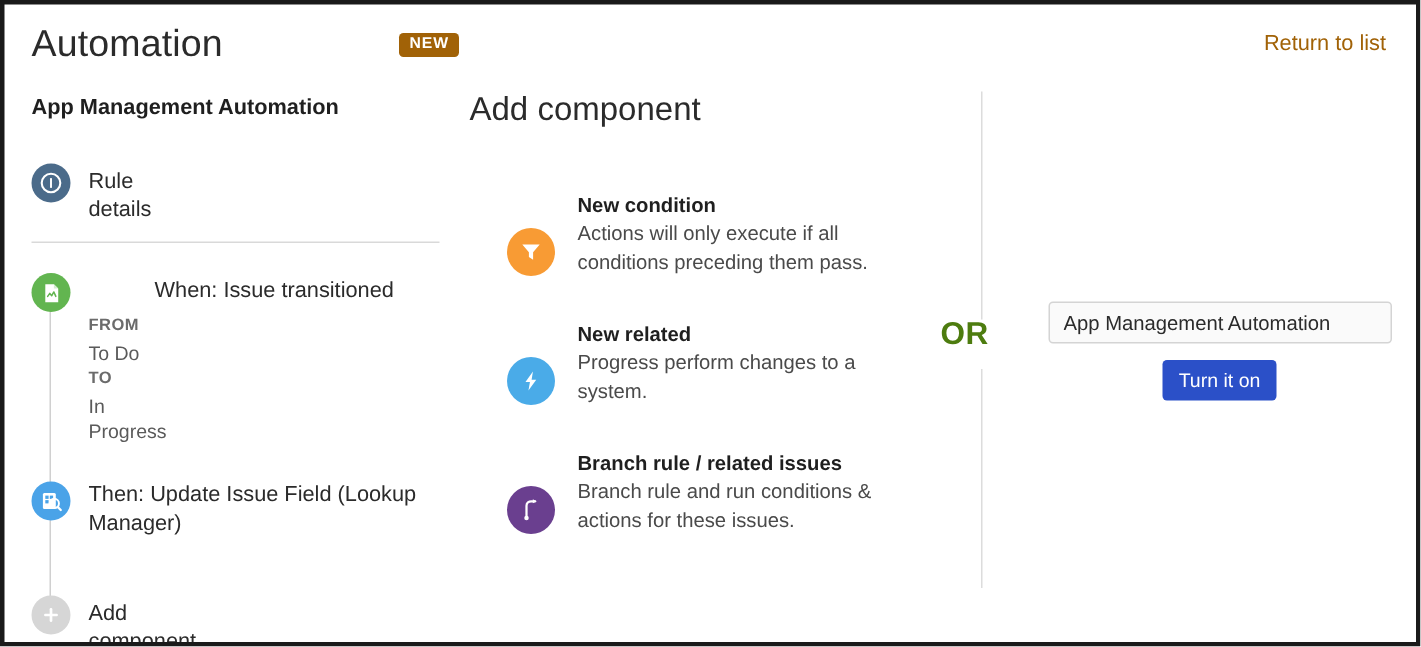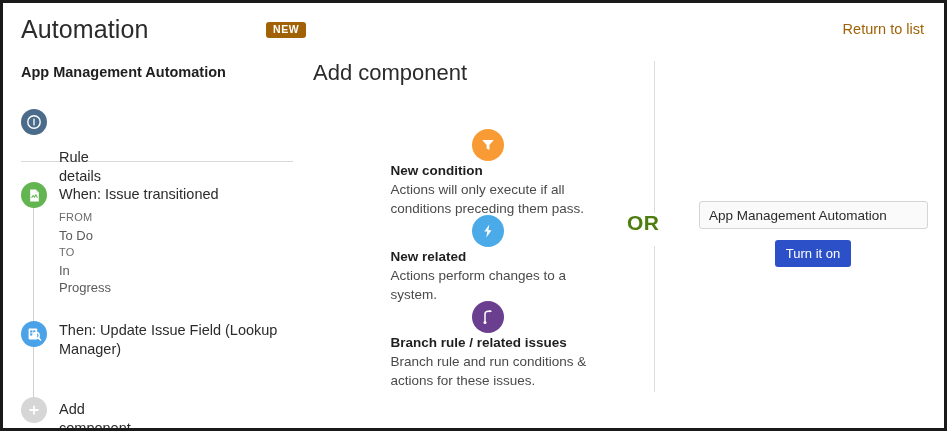--- a/index.html
+++ b/index.html
@@ -116,35 +116,35 @@
   .node-label {
     position: absolute;
     left: 56px;
     font-size: 14.5px;
     color: #2b2b2b;
     line-height: 19px;
   }
 
   #node-rule-details { top: 56px; }
   #node-rule-details .node-icon { background: #4b6b8a; }
-  #node-rule-details .node-label { top: 3px; margin-top: 36px; }
+  #node-rule-details .node-label { top: 3px; }
 
   #node-when { top: 129px; }
   #node-when .node-icon { background: #62b550; }
-  #node-when .node-label { top: 3px; white-space: nowrap; }
+  #node-when .node-label { top: 3px; white-space: nowrap; margin-left: 44px; }
 
   #when-details {
     position: absolute;
     left: 56px;
     top: 27px;
     font-size: 12px;
     line-height: 17.5px;
   }
   .detail-key {
-    font-weight: normal;
+    font-weight: bold;
     color: #6b6b6b;
     font-size: 11px;
     letter-spacing: 0.3px;
   }
   .detail-val {
     color: #5a5a5a;
     font-size: 13px;
   }
 
   #node-then { top: 268px; }
@@ -171,22 +171,21 @@
     font-size: 22px;
     color: #2b2b2b;
     font-weight: 400;
   }
 
   .component-item {
     position: absolute;
     left: 30px;
     width: 300px;
     display: flex;
-    align-items: center;
-    flex-direction: column;
+    align-items: flex-end;
   }
 
   .component-icon {
     width: 32px;
     height: 32px;
     border-radius: 50%;
     flex: 0 0 32px;
     display: flex;
     align-items: center;
     justify-content: center;
@@ -359,21 +358,21 @@
     </div>
 
     <div class="component-item" id="comp-action">
       <div class="component-icon">
         <svg width="16" height="16" viewBox="0 0 16 16">
           <path d="M9.3 1.6L4.3 8.6h3.0l-1.0 5.8 5.2-7.2h-3.1z" fill="#ffffff"></path>
         </svg>
       </div>
       <div class="component-text">
         <div class="component-title">New related</div>
-        <div class="component-desc">Actions perform changes to a system.</div>
+        <div class="component-desc">Progress perform changes to a system.</div>
       </div>
     </div>
 
     <div class="component-item" id="comp-branch">
       <div class="component-icon">
         <svg width="16" height="16" viewBox="0 0 16 16">
           <path d="M5.0 13.2V5.2c0-2.0 1.6-3.0 3.2-3.0h2.6" fill="none" stroke="#ffffff" stroke-width="1.5" stroke-linecap="round"></path>
           <circle cx="5.0" cy="13.4" r="1.5" fill="#ffffff"></circle>
           <path d="M9.2 0.9l2.5 1.3-2.5 1.3z" fill="#ffffff"></path>
         </svg>

